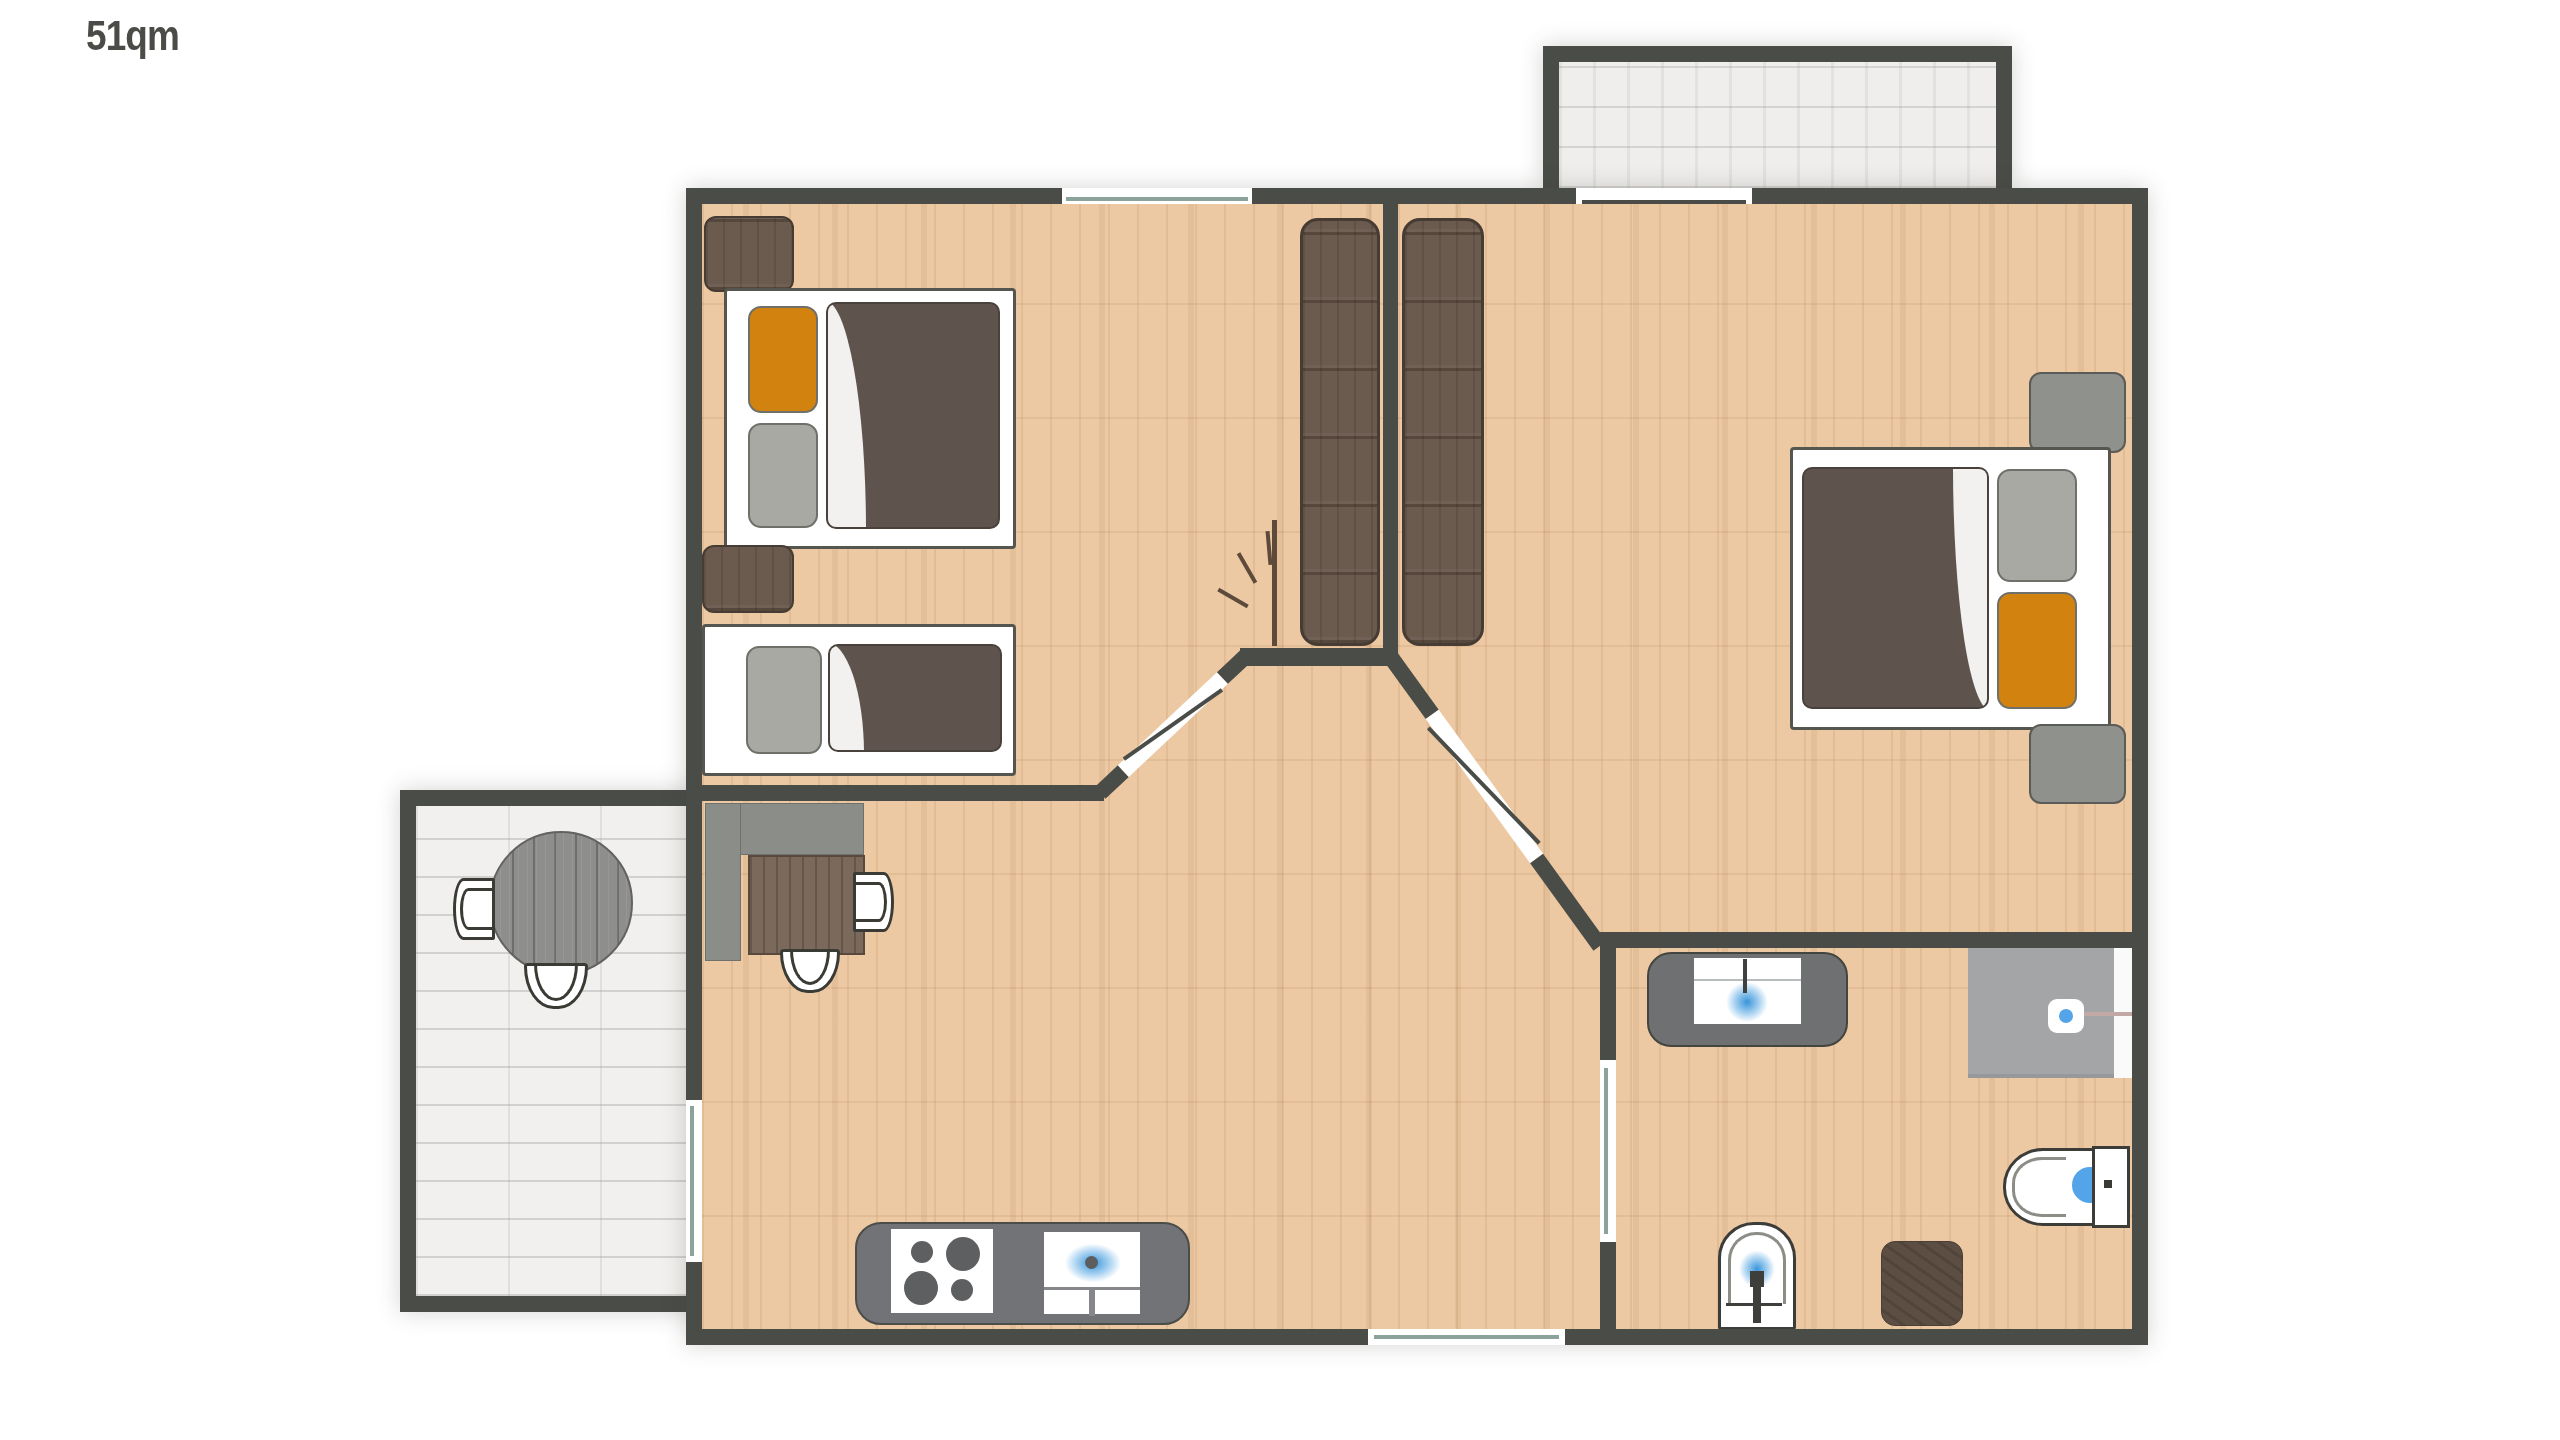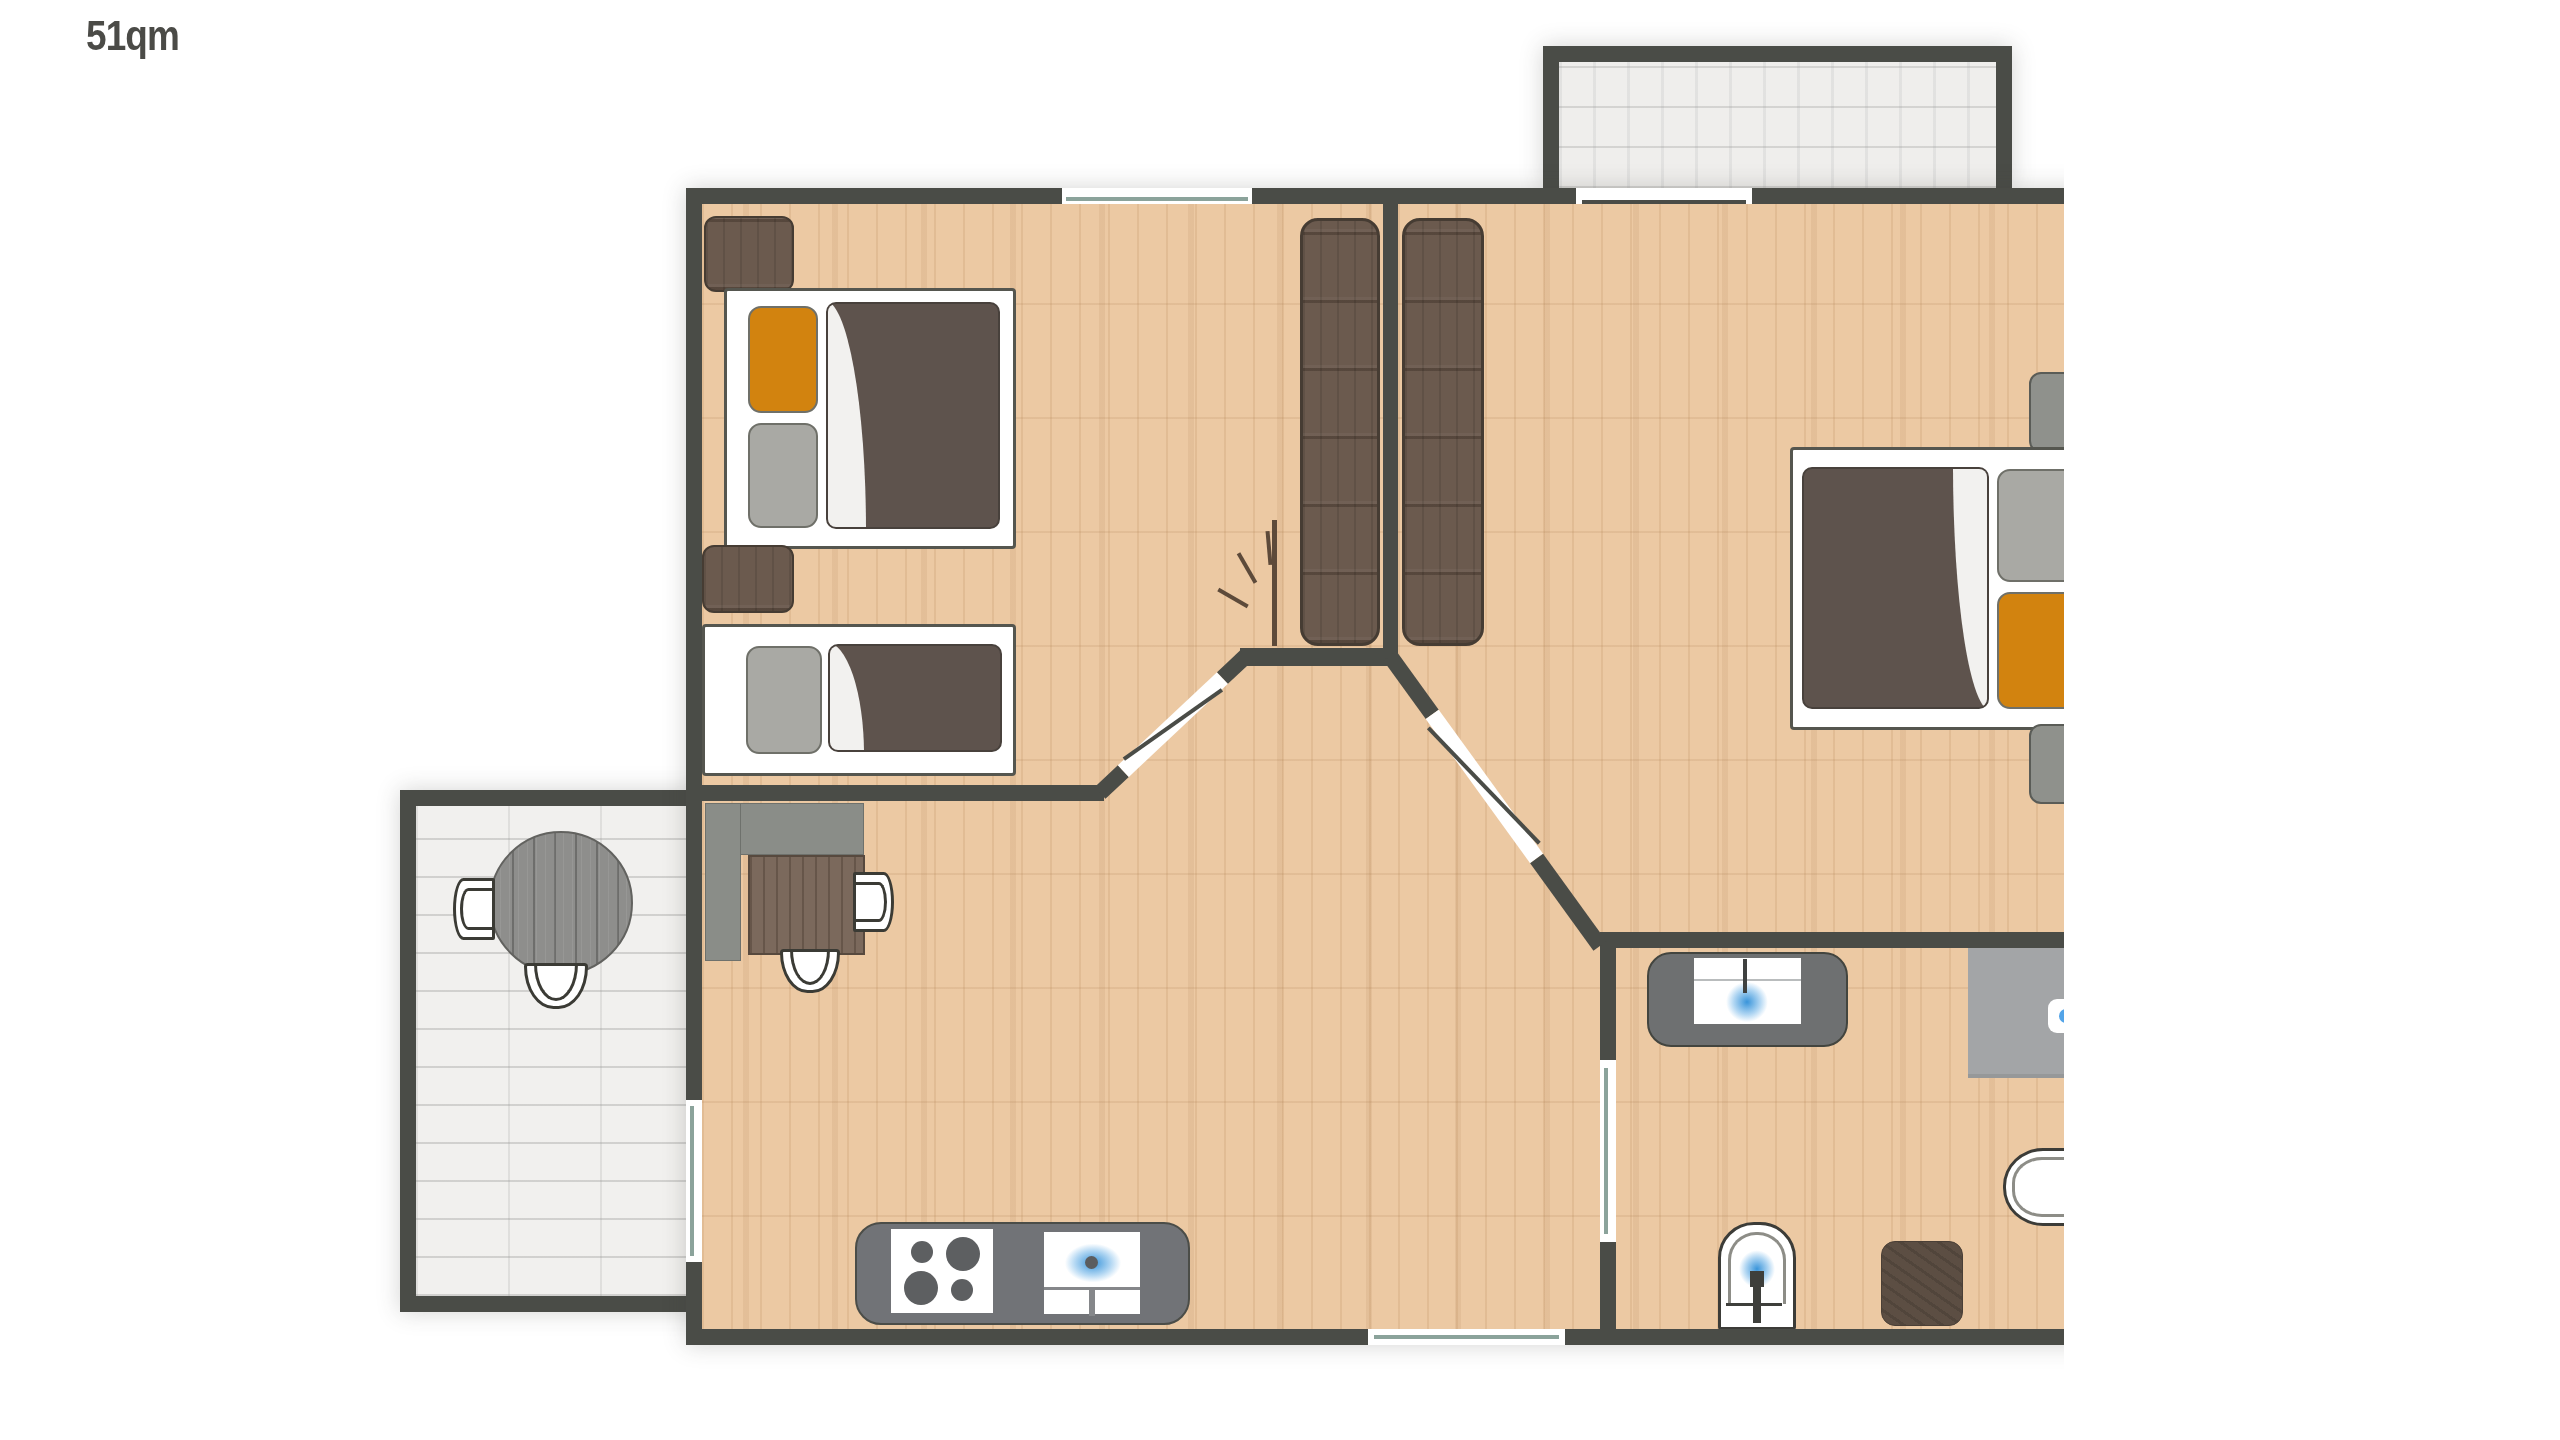--- a/index.html
+++ b/index.html
@@ -3,21 +3,21 @@
 <meta charset="utf-8">
 <style>
   :root{
     --wall:#4a4c47; --floor-wood:#ecc9a3; --tile:#efeeec;
     --blanket:#5e534d; --pillow-gray:#a9a9a4; --pillow-orange:#d2830f;
     --wood-dark:#6b5a4e; --wood-mid:#7b695c; --gray-furniture:#8a8d88;
     --counter-gray:#717377; --shower-gray:#a3a5a7; --water-blue:#53a4e8;
     --outline-dark:#3c3c38; --window-line:#8ba39b; --label:#4b4b47;
   }
   html,body{margin:0;padding:0;background:#fff;}
-  .stage{position:relative;width:2064px;height:1440px;background:#ffffff;overflow:hidden;
+  .stage{position:relative;width:2560px;height:1440px;background:#ffffff;overflow:hidden;
          font-family:"Liberation Sans",sans-serif;border-radius:24px;}
   .abs{position:absolute;}
   .w{position:absolute;background:var(--wall);}
   .shadowbox{position:absolute;box-shadow:0 0 22px rgba(60,60,55,.22);}
   .wood{position:absolute;background-color:var(--floor-wood);
     background-image:
       repeating-linear-gradient(90deg, rgba(170,120,70,.16) 0 2px, transparent 2px 29px),
       repeating-linear-gradient(90deg, transparent 0 41px, rgba(150,100,55,.10) 41px 47px, transparent 47px 89px),
       repeating-linear-gradient(0deg, transparent 0 112px, rgba(150,100,55,.12) 112px 114px);}
   .tilefloor{position:absolute;background-color:var(--tile);

